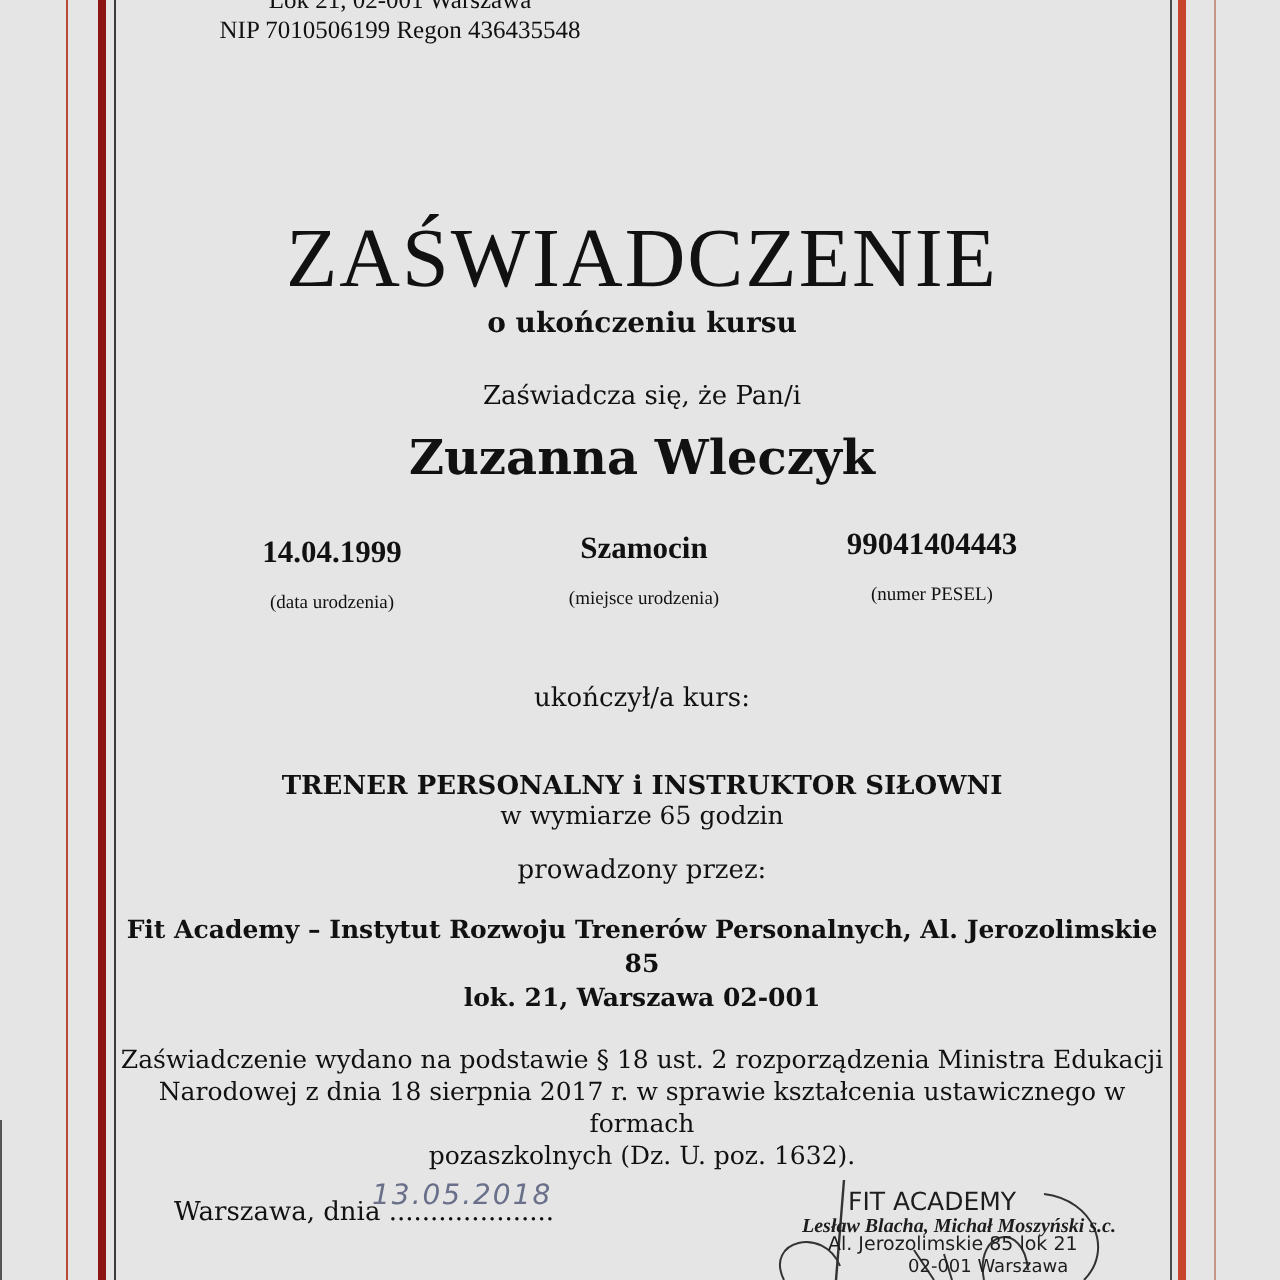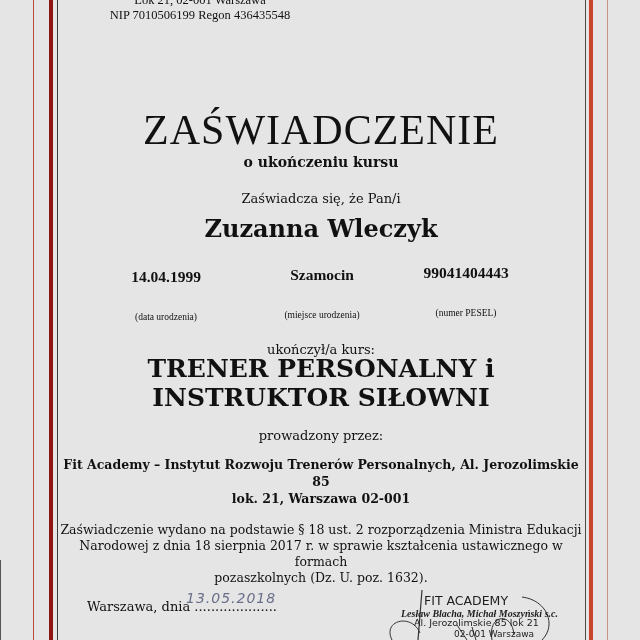--- a/index.html
+++ b/index.html
@@ -23,27 +23,27 @@
     font-family: "Liberation Serif", serif; font-size: 12.5px; line-height: 15px; color: #111; }
 
   .c { position: absolute; left: 60px; width: 522px; text-align: center; }
   .title { top: 106px; font-family: "Liberation Serif", serif; font-size: 42px; letter-spacing: 1px; font-weight: normal; color: #111; }
   .subtitle { top: 154px; font-size: 14px; font-weight: bold; }
   .certifies { top: 191px; font-size: 13px; }
   .name { top: 214px; font-size: 24px; font-weight: bold; }
 
   .col { position: absolute; text-align: center; width: 150px; }
   .col .v { font-family: "Liberation Serif", serif; font-weight: bold; font-size: 15.5px; }
-  .col .lbl { font-family: "Liberation Serif", serif; font-size: 9.5px; margin-top: 26px; }
+  .col .lbl { font-family: "Liberation Serif", serif; font-size: 9.5px; margin-top: 11px; }
   .col1 { left: 91px; top: 268px; }
   .col2 { left: 247px; top: 266px; }
   .col3 { left: 391px; top: 264px; }
 
   .completed { top: 342px; font-size: 13px; }
-  .course { top: 354px; font-size: 25px; font-weight: bold; }
+  .course { top: 386px; font-size: 13px; font-weight: bold; }
   .hours { top: 400px; font-size: 12.5px; }
   .by { top: 428px; font-size: 13px; }
   .org { top: 456px; font-size: 12.5px; font-weight: bold; line-height: 17px; }
   .legal { top: 522px; font-size: 12.5px; line-height: 16px; }
 
   .place { position: absolute; left: 87px; top: 599px; font-size: 13px; white-space: nowrap; }
   .place .dots { letter-spacing: 0px; }
   .hand { position: absolute; left: 186px; top: 590px; font-family: "DejaVu Sans", sans-serif; font-style: italic;
     font-size: 14px; color: #6a6f8a; letter-spacing: 1px; }
 
@@ -84,20 +84,21 @@
     <div class="v">Szamocin</div>
     <div class="lbl">(miejsce urodzenia)</div>
   </div>
   <div class="col col3">
     <div class="v">99041404443</div>
     <div class="lbl">(numer PESEL)</div>
   </div>
 
   <div class="c completed">ukończył/a kurs:</div>
   <div class="c course">TRENER PERSONALNY i INSTRUKTOR SIŁOWNI</div>
+  <div class="c hours">w wymiarze 65 godzin</div>
   <div class="c by">prowadzony przez:</div>
   <div class="c org">
     <div>Fit Academy – Instytut Rozwoju Trenerów Personalnych, Al. Jerozolimskie 85</div>
     <div>lok. 21, Warszawa 02-001</div>
   </div>
   <div class="c legal">
     <div>Zaświadczenie wydano na podstawie § 18 ust. 2 rozporządzenia Ministra Edukacji</div>
     <div>Narodowej z dnia 18 sierpnia 2017 r. w sprawie kształcenia ustawicznego w formach</div>
     <div>pozaszkolnych (Dz. U. poz. 1632).</div>
   </div>

